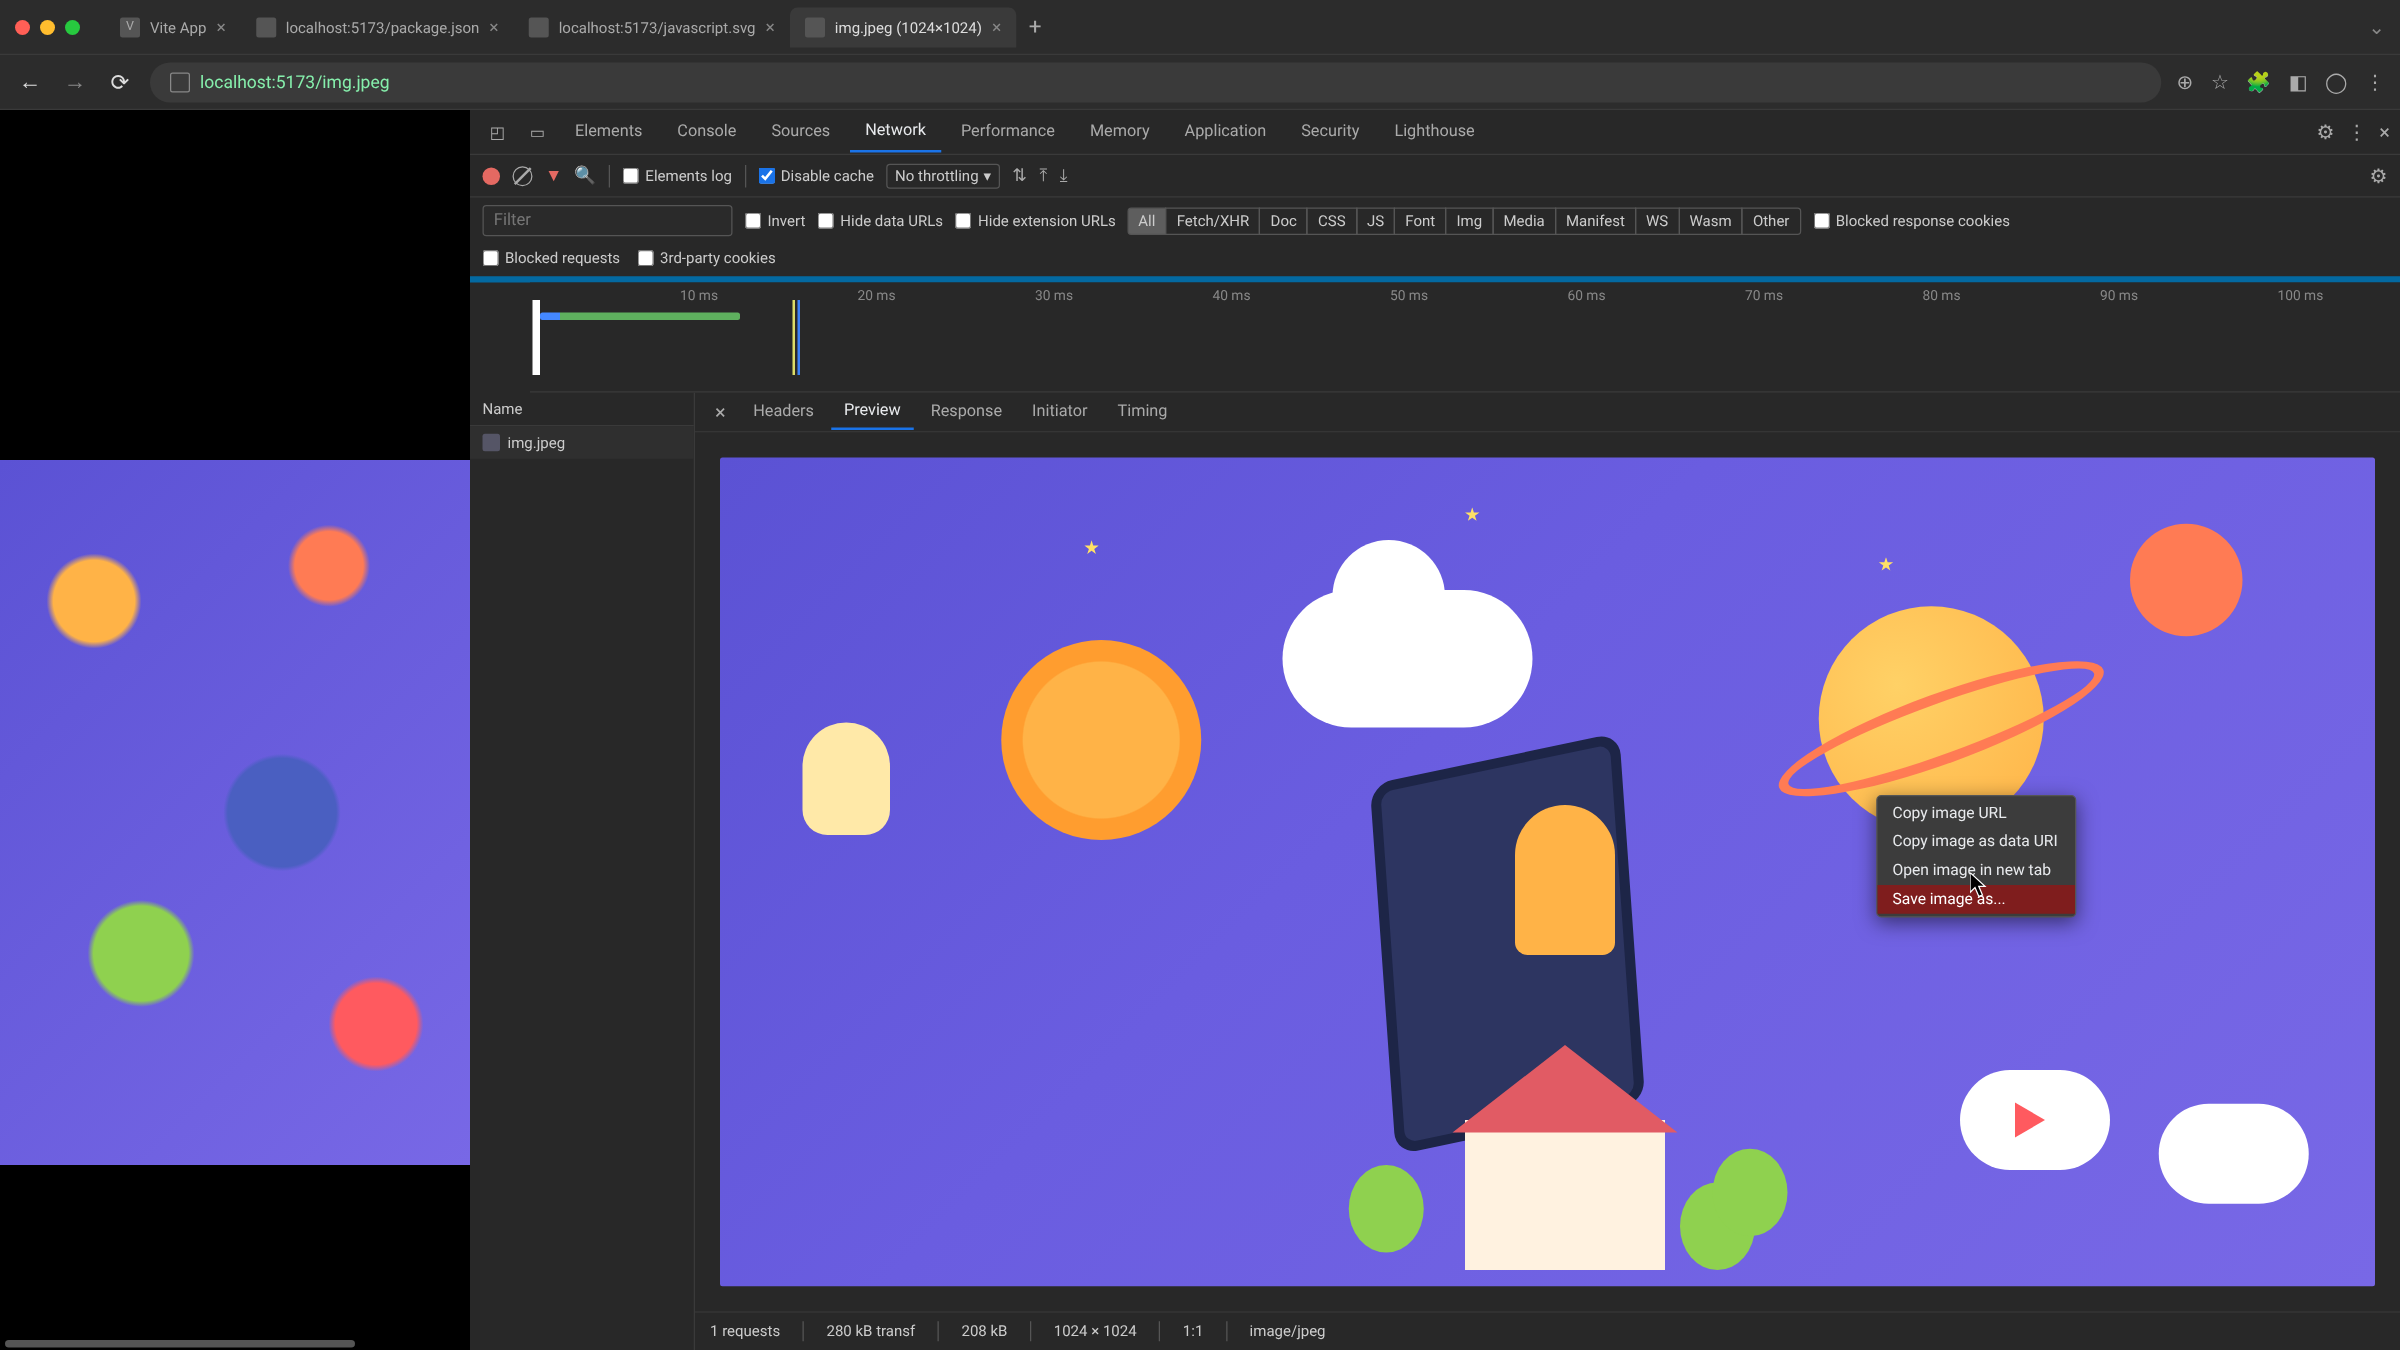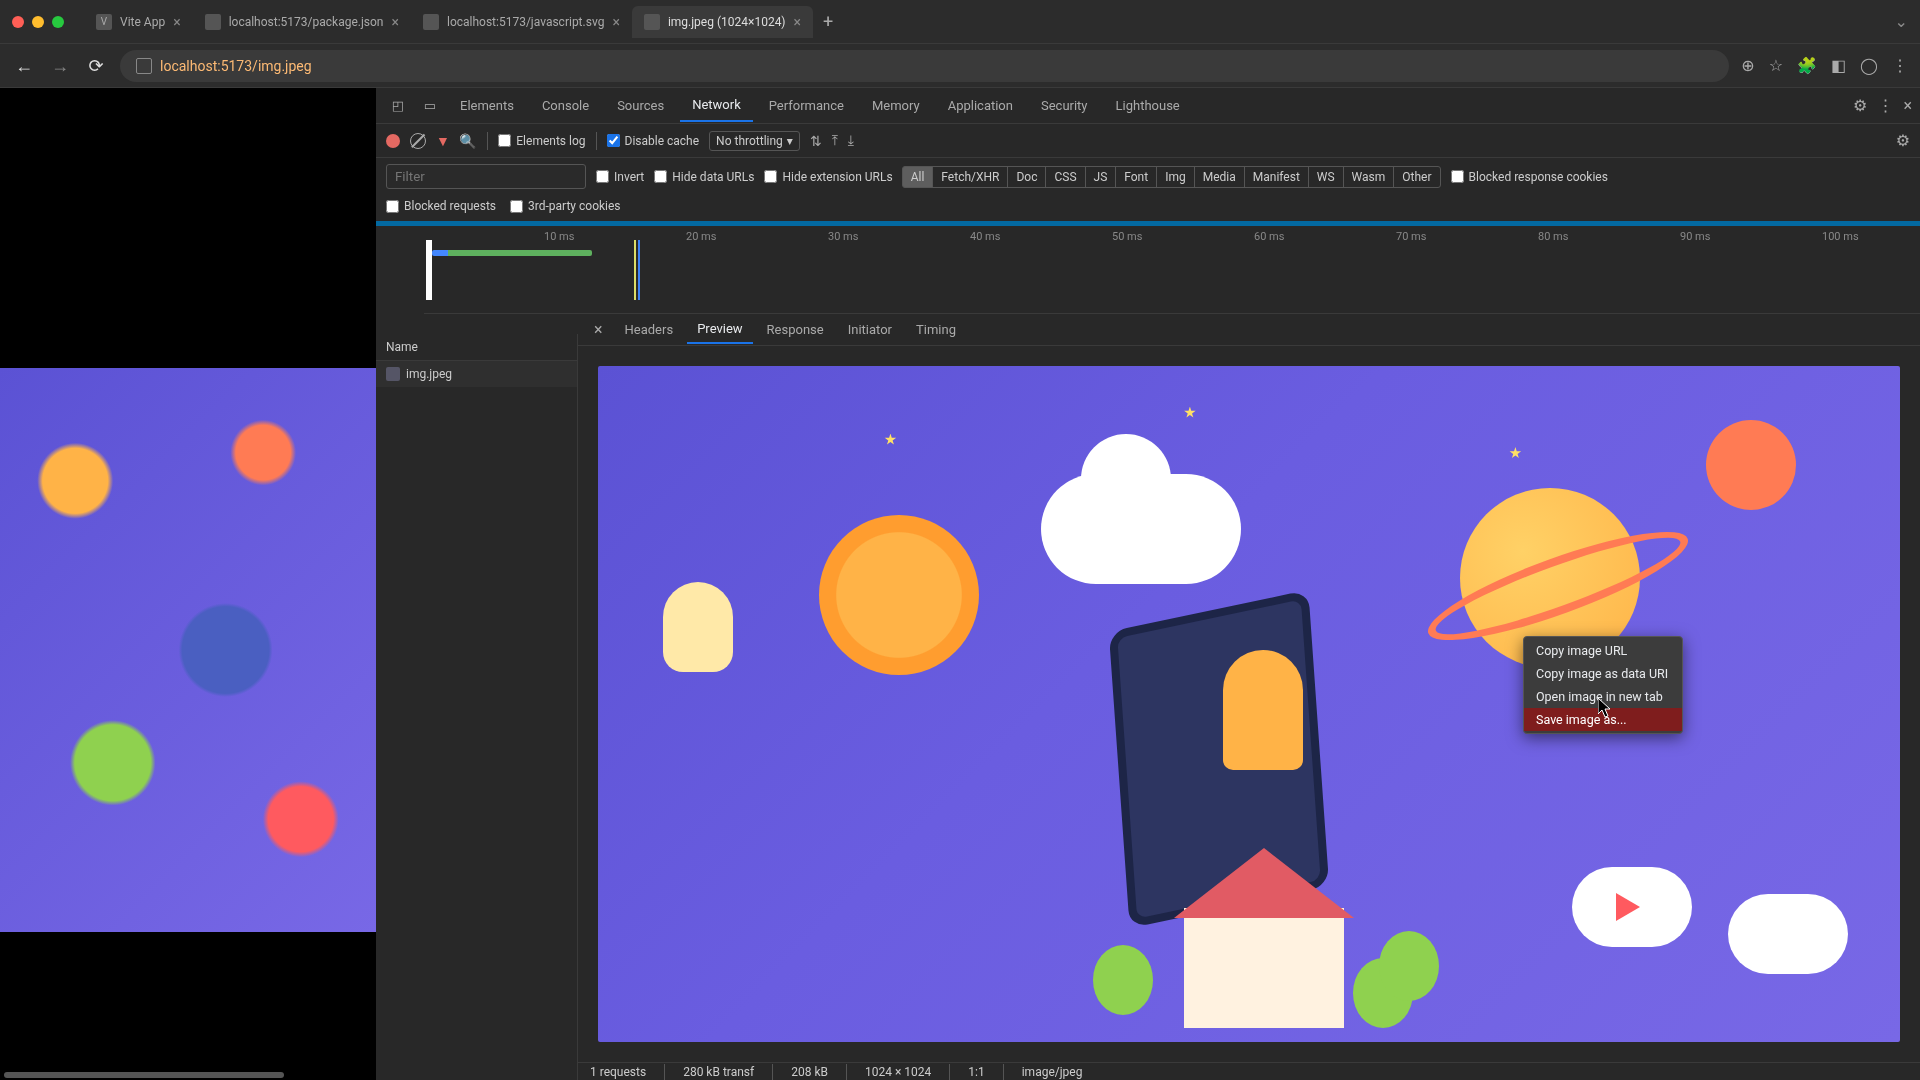--- a/index.html
+++ b/index.html
@@ -17,21 +17,21 @@
 .tab.active { background: #3a3a3a; color: #ddd; }
 .tab .favicon { width: 16px; height: 16px; border-radius: 2px; background: #555; display: flex; align-items: center; justify-content: center; font-size: 10px; }
 .tab .close { font-size: 14px; color: #888; cursor: pointer; }
 .new-tab { color: #aaa; font-size: 18px; padding: 0 10px; }
 .win-controls { color: #888; font-size: 16px; }
 
 
 .addrbar { height: 44px; background: #2c2c2c; display: flex; align-items: center; padding: 0 12px; gap: 12px; border-bottom: 1px solid #3a3a3a; }
 .navbtn { color: #888; font-size: 18px; width: 24px; text-align: center; }
 .navbtn.enabled { color: #ddd; }
-.url-field { flex: 1; background: #3a3a3a; border-radius: 20px; padding: 8px 16px; color: #fdba74; font-size: 14px; display: flex; align-items: center; gap: 8px; }
+.url-field { flex: 1; background: #3a3a3a; border-radius: 20px; padding: 8px 16px; color: #86efac; font-size: 14px; display: flex; align-items: center; gap: 8px; }
 .url-icon { width: 16px; height: 16px; border: 1px solid #888; border-radius: 2px; }
 .addr-right { display: flex; gap: 14px; align-items: center; color: #aaa; font-size: 16px; }
 
 
 .main { display: flex; height: calc(100% - 88px); }
 .page { width: 376px; background: #000; display: flex; align-items: flex-start; justify-content: center; padding-top: 280px; }
 .page-image { width: 376px; height: 564px; background: linear-gradient(135deg,#5b52d4,#7868e6); display:flex; align-items:center; justify-content:center; color:#fff; font-size:11px; position:relative; overflow:hidden; }
 .page-image::before { content:""; position:absolute; inset:0; background:
   radial-gradient(circle at 20% 20%, #ffb347 6%, transparent 7%),
   radial-gradient(circle at 70% 15%, #ff7b54 5%, transparent 6%),
@@ -75,21 +75,21 @@
 .timeline { height: 88px; border-bottom: 1px solid #3a3a3a; position: relative; background: #282828; margin-left: 48px; }
 .time-labels { display:flex; position:absolute; top:4px; left:0; right:0; font-size:11px; color:#888; }
 .time-labels span { position:absolute; }
 .tl-bar { position:absolute; top:24px; left:8px; width:160px; height:6px; background: linear-gradient(to right,#4488ff 10%,#5eb05e 10%); border-radius:2px; }
 .tl-start { position:absolute; top:14px; left:2px; width:6px; height:60px; background:#fff; }
 .tl-mark { position:absolute; top:14px; left:210px; width:2px; height:60px; background:#dd6; }
 .tl-mark2 { position:absolute; top:14px; left:214px; width:2px; height:60px; background:#3b82f6; }
 
 
 .net-body { flex:1; display:flex; }
-.net-list { width: 202px; border-right: 1px solid #3a3a3a; margin-top: 20px; }
+.net-list { width: 180px; border-right: 1px solid #3a3a3a; }
 .net-list-hdr { padding: 6px 10px; border-bottom: 1px solid #3a3a3a; color:#ccc; font-size:12px; }
 .net-row { padding: 6px 10px; display:flex; align-items:center; gap:6px; color:#ccc; font-size:12px; background:#2f2f2f; }
 .net-row .ficon { width:14px; height:14px; background:#556; border-radius:2px; }
 
 .net-detail { flex:1; display:flex; flex-direction:column; position: relative; }
 .detail-tabs { height: 32px; display:flex; align-items:center; gap: 4px; padding: 0 8px; border-bottom: 1px solid #3a3a3a; }
 .detail-close { color:#aaa; font-size:16px; padding: 0 8px; }
 .dtl-tab { padding: 6px 10px; color:#aaa; font-size:13px; }
 .dtl-tab.active { color:#e8eaed; border-bottom: 2px solid #1a73e8; }
 
@@ -116,21 +116,21 @@
 .heart-cloud { position:absolute; right:4%; bottom:10%; width:120px; height:80px; background:#fff; border-radius:40px; }
 .star { position:absolute; width:12px; height:12px; background:#ffe066; clip-path: polygon(50% 0,61% 35%,98% 35%,68% 57%,79% 91%,50% 70%,21% 91%,32% 57%,2% 35%,39% 35%); }
 
 
 .context-menu { position:absolute; background:#3c3c3c; border:1px solid #555; border-radius:4px; padding:2px 0; box-shadow: 0 4px 16px rgba(0,0,0,0.5); font-size:12.5px; z-index:100; min-width: 160px; }
 .cm-item { padding: 4px 12px; color:#e8eaed; white-space:nowrap; }
 .cm-item.hover { background:#7f1d1d; color:#fff; }
 .cursor { position:absolute; width:16px; height:22px; z-index:101; }
 
 
-.statusbar { height: 18px; border-top: 1px solid #3a3a3a; display:flex; align-items:center; gap: 18px; padding: 0 12px; font-size:12px; color:#ccc; background:#282828; }
+.statusbar { height: 31px; border-top: 1px solid #3a3a3a; display:flex; align-items:center; gap: 18px; padding: 0 12px; font-size:12px; color:#ccc; background:#282828; }
 .sep { width:1px; height:16px; background:#555; }
 
 .scrollind { position:absolute; bottom:2px; left:4px; width:280px; height:6px; background:#555; border-radius:3px; }
 </style>
 </head>
 <body>
 
 <div class="titlebar">
   <div class="traffic-lights">
     <div class="tl red"></div>

